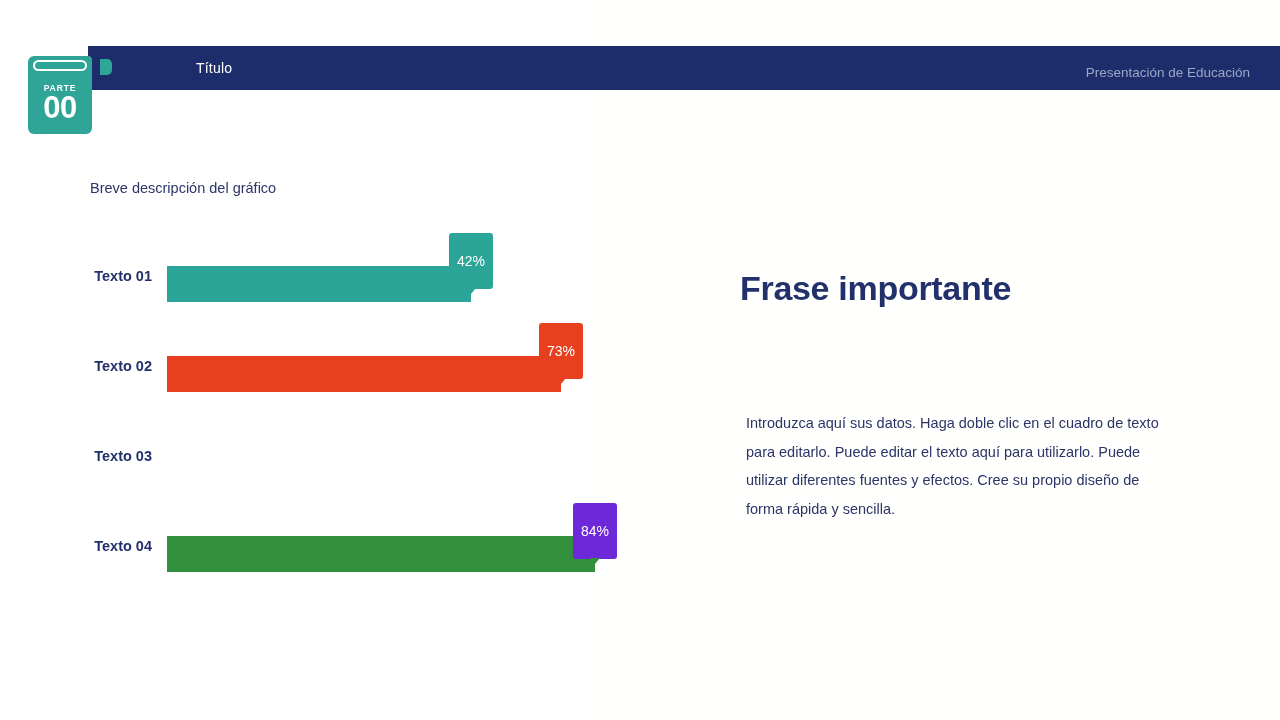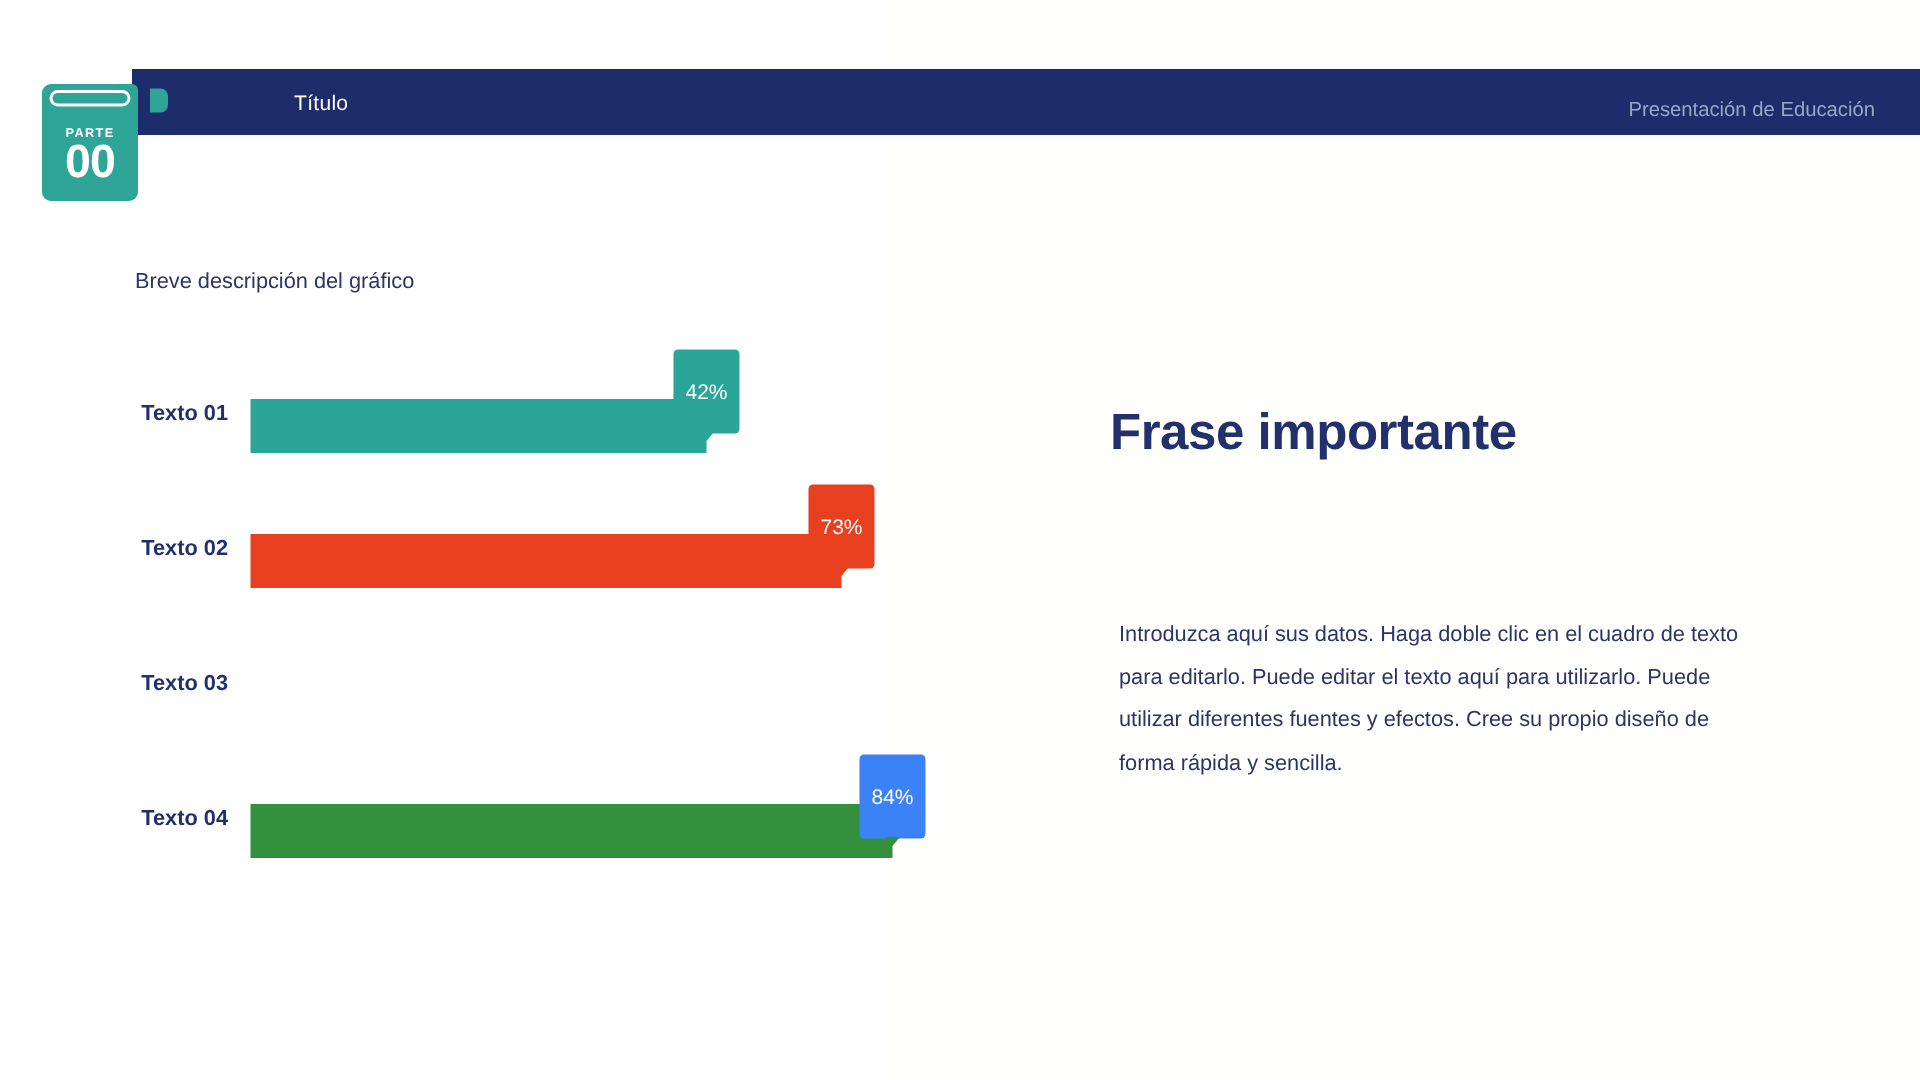--- a/index.html
+++ b/index.html
@@ -245,20 +245,20 @@
   </div>
 
   <div class="bar-row" style="top:428px">
     <div class="bar-label" style="top:18px">Texto 03</div>
   </div>
 
   <div class="bar-row" style="top:518px">
     <div class="bar-label" style="top:18px">Texto 04</div>
     <div class="bar-track" style="top:18px;width:428px">
       <div class="bar-fill" id="fill3" style="width: 428px; background: rgb(51, 145, 61);"></div>
-      <div class="bar-tip" id="tip3" style="left: 428px; background: #3b82f6; color: rgb(51, 145, 61);"><span style="color: rgb(255, 255, 255); position: relative;">84%</span></div>
+      <div class="bar-tip" id="tip3" style="left: 428px; background: #6d28d9; color: rgb(51, 145, 61);"><span style="color: rgb(255, 255, 255); position: relative;">84%</span></div>
     </div>
   </div>
 
 </div>
 
 <div class="quote-title">Frase importante</div>
 <div class="quote-body">Introduzca aquí sus datos. Haga doble clic en el cuadro de texto para editarlo. Puede editar el texto aquí para utilizarlo. Puede utilizar diferentes fuentes y efectos. Cree su propio diseño de forma rápida y sencilla.</div>
 
 </body></html>

